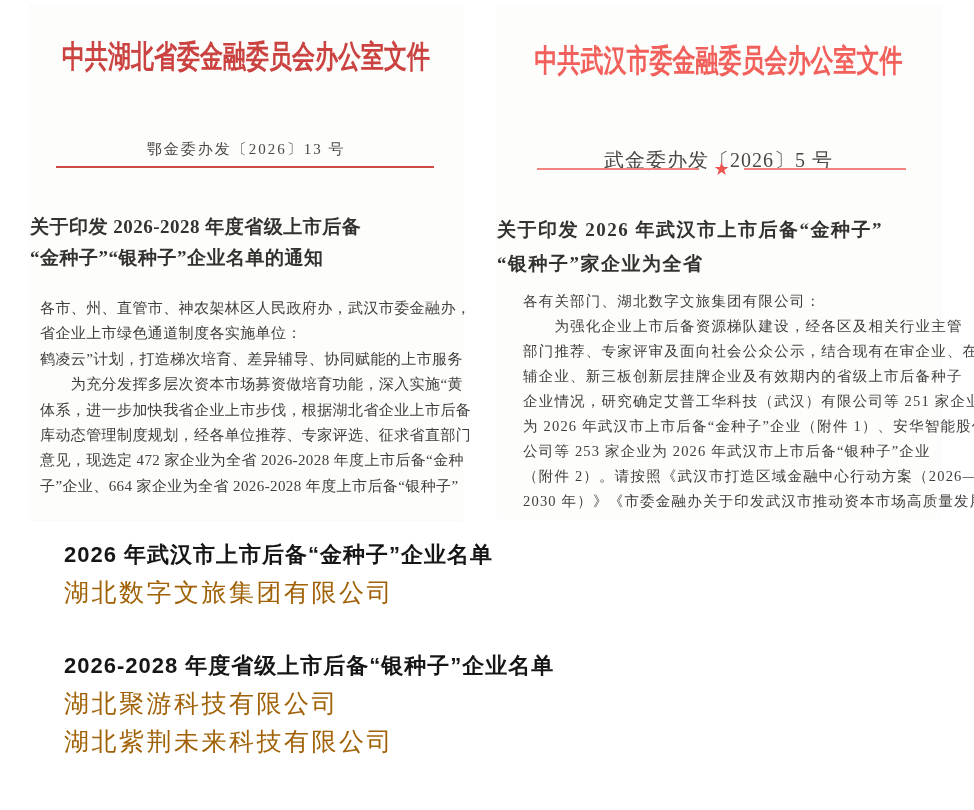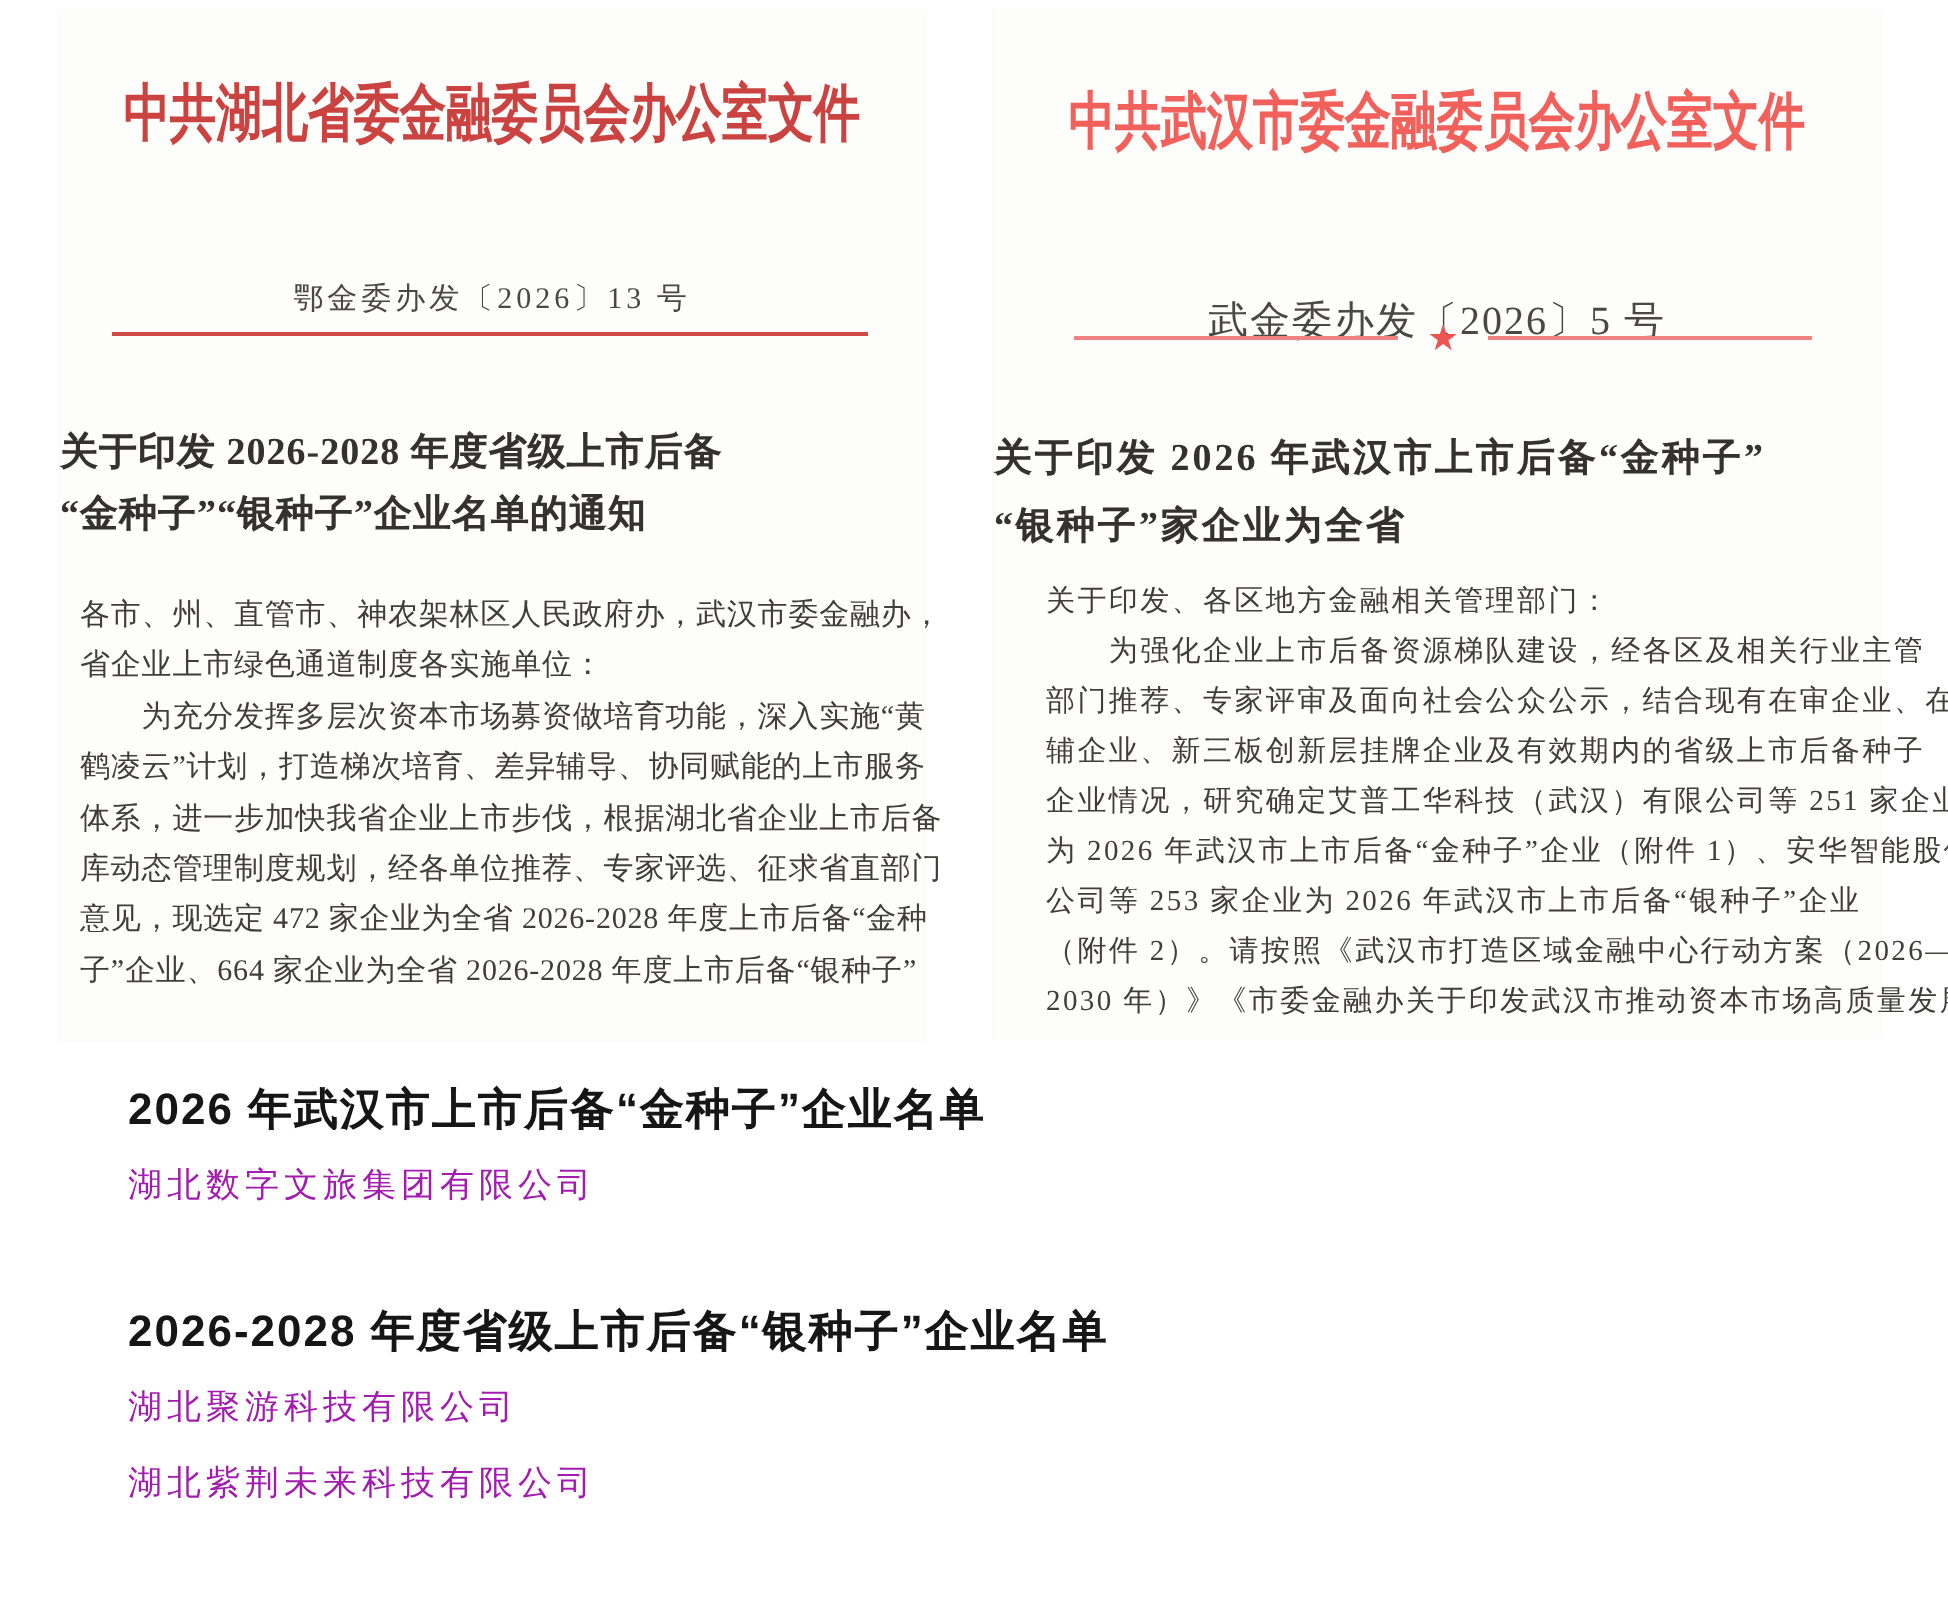--- a/index.html
+++ b/index.html
@@ -114,66 +114,66 @@
   .list-heading {
     font-family: Liberation Sans, sans-serif;
     font-weight: bold;
     font-size: 22px;
     letter-spacing: 1px;
     margin: 0 0 9px 0;
     line-height: 29px;
   }
   .list-heading.second { margin-top: 44px; }
   .company-line {
-    font-size: 17px;
+    font-size: 25px;
     letter-spacing: 2.5px;
-    color: #a21caf;
+    color: #a16207;
     line-height: 29px;
     margin: 0 0 9px 0;
   }
 </style>
 </head>
 <body>
 
 <div class="canvas">
 
   <div class="page page-left">
     <div class="masthead">中共湖北省委金融委员会办公室文件</div>
     <div class="docnum">鄂金委办发〔2026〕13 号</div>
     <div class="rule-plain"></div>
     <div class="doc-title">
       <div class="title-line">关于印发 2026-2028 年度省级上市后备</div>
       <div class="title-line">“金种子”“银种子”企业名单的通知</div>
     </div>
     <div class="doc-body">
       <div class="doc-line">各市、州、直管市、神农架林区人民政府办，武汉市委金融办，</div>
       <div class="doc-line">省企业上市绿色通道制度各实施单位：</div>
+      <div class="doc-line">鹤凌云”计划，打造梯次培育、差异辅导、协同赋能的上市服务</div>
       <div class="doc-line">　　为充分发挥多层次资本市场募资做培育功能，深入实施“黄</div>
-      <div class="doc-line">鹤凌云”计划，打造梯次培育、差异辅导、协同赋能的上市服务</div>
       <div class="doc-line">体系，进一步加快我省企业上市步伐，根据湖北省企业上市后备</div>
       <div class="doc-line">库动态管理制度规划，经各单位推荐、专家评选、征求省直部门</div>
       <div class="doc-line">意见，现选定 472 家企业为全省 2026-2028 年度上市后备“金种</div>
       <div class="doc-line">子”企业、664 家企业为全省 2026-2028 年度上市后备“银种子”</div>
     </div>
   </div>
 
   <div class="page page-right">
     <div class="masthead">中共武汉市委金融委员会办公室文件</div>
     <div class="docnum">武金委办发〔2026〕5 号</div>
     <div class="rule-star-row">
       <div class="rule-seg"></div>
       <div class="star">★</div>
       <div class="rule-seg"></div>
     </div>
     <div class="doc-title">
       <div class="title-line">关于印发 2026 年武汉市上市后备“金种子”</div>
       <div class="title-line">“银种子”家企业为全省</div>
     </div>
     <div class="doc-body">
-      <div class="doc-line">关于印发、各区地方金融相关管理部门：</div>
+      <div class="doc-line">各有关部门、湖北数字文旅集团有限公司：</div>
       <div class="doc-line">　　为强化企业上市后备资源梯队建设，经各区及相关行业主管</div>
       <div class="doc-line">部门推荐、专家评审及面向社会公众公示，结合现有在审企业、在</div>
       <div class="doc-line">辅企业、新三板创新层挂牌企业及有效期内的省级上市后备种子</div>
       <div class="doc-line">企业情况，研究确定艾普工华科技（武汉）有限公司等 251 家企业</div>
       <div class="doc-line">为 2026 年武汉市上市后备“金种子”企业（附件 1）、安华智能股份</div>
       <div class="doc-line">公司等 253 家企业为 2026 年武汉市上市后备“银种子”企业</div>
       <div class="doc-line">（附件 2）。请按照《武汉市打造区域金融中心行动方案（2026—</div>
       <div class="doc-line">2030 年）》《市委金融办关于印发武汉市推动资本市场高质量发展</div>
     </div>
   </div>

